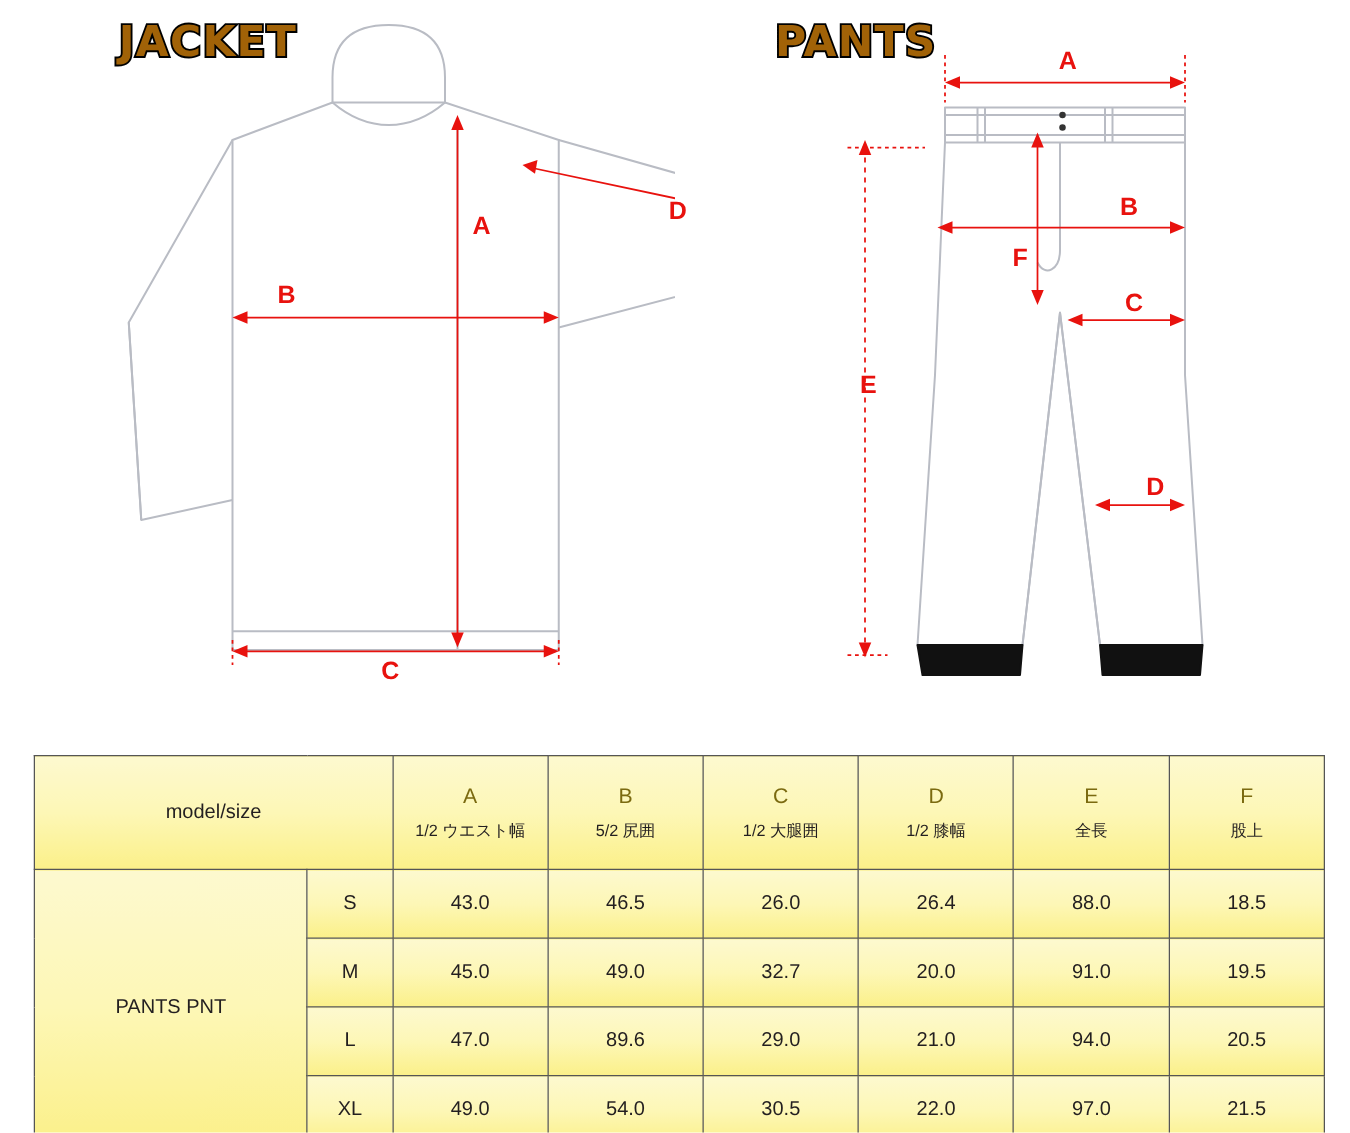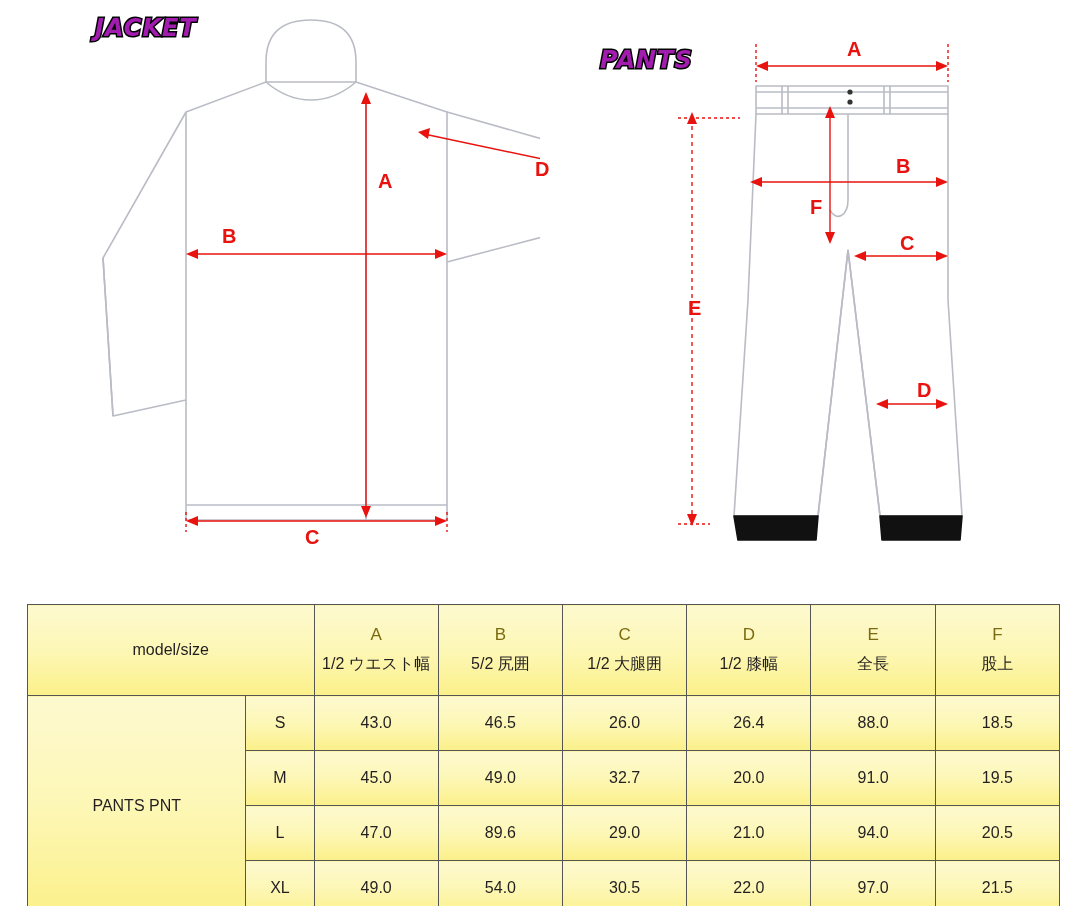--- a/index.html
+++ b/index.html
@@ -18,31 +18,30 @@
   
   #diagrams {
     position: absolute;
     left: 0; top: 0;
     width: 1080px;
     height: 580px;
   }
   .panel-title {
     position: absolute;
     font-family: "DejaVu Sans", sans-serif;
-    font-size: 24px;
-    font-style: italic;
+    font-size: 34px;
     font-weight: bold;
     letter-spacing: 1px;
-    color: #a21caf;
+    color: #a16207;
     -webkit-text-stroke: 3px #000;
     paint-order: stroke fill;
     white-space: nowrap;
   }
   #jacket-title { left: 95px; top: 14px; }
-  #pants-title  { left: 600px; top: 14px; margin-top: 32px; }
+  #pants-title  { left: 620px; top: 14px; }
 
   .svg-layer {
     position: absolute;
     left: 0; top: 0;
   }
   .dim-label {
     position: absolute;
     color: #e8120e;
     font-size: 20px;
     font-weight: bold;
@@ -75,21 +74,21 @@
     background: linear-gradient(to bottom, #fdfbd8 0%, #fdf8bd 55%, #fbf08d 100%);
   }
   .hdr-letter {
     display: block;
     font-size: 17px;
     color: #7b6a10;
     margin-bottom: 9px;
   }
   .hdr-jp {
     display: block;
-    font-size: 16px;
+    font-size: 13px;
     color: #231f20;
   }
   .model-cell {
     font-size: 16px;
     color: #231f20;
   }
   .body-row td { height: 52px; }
   .col-model { width: 218px; }
   .col-size  { width: 68px; }
   .col-val   { width: 124px; }

